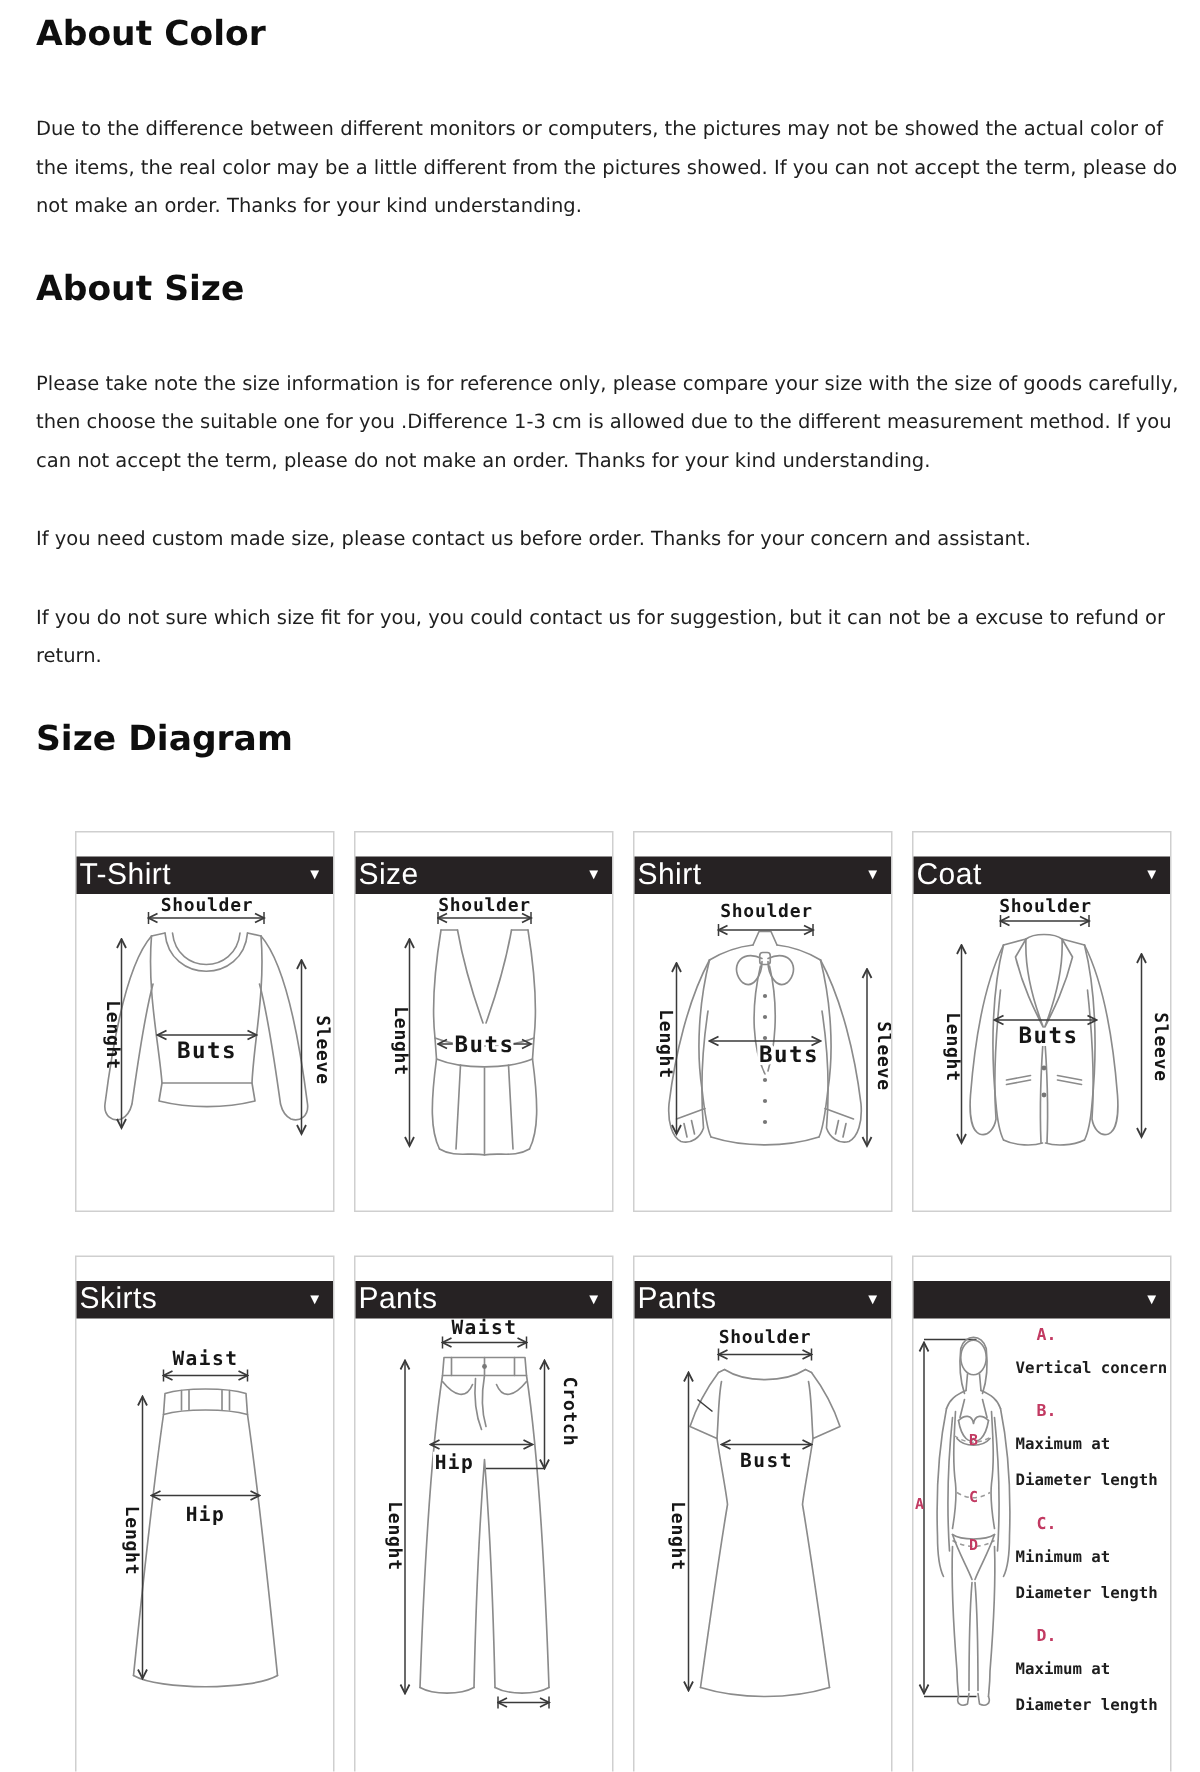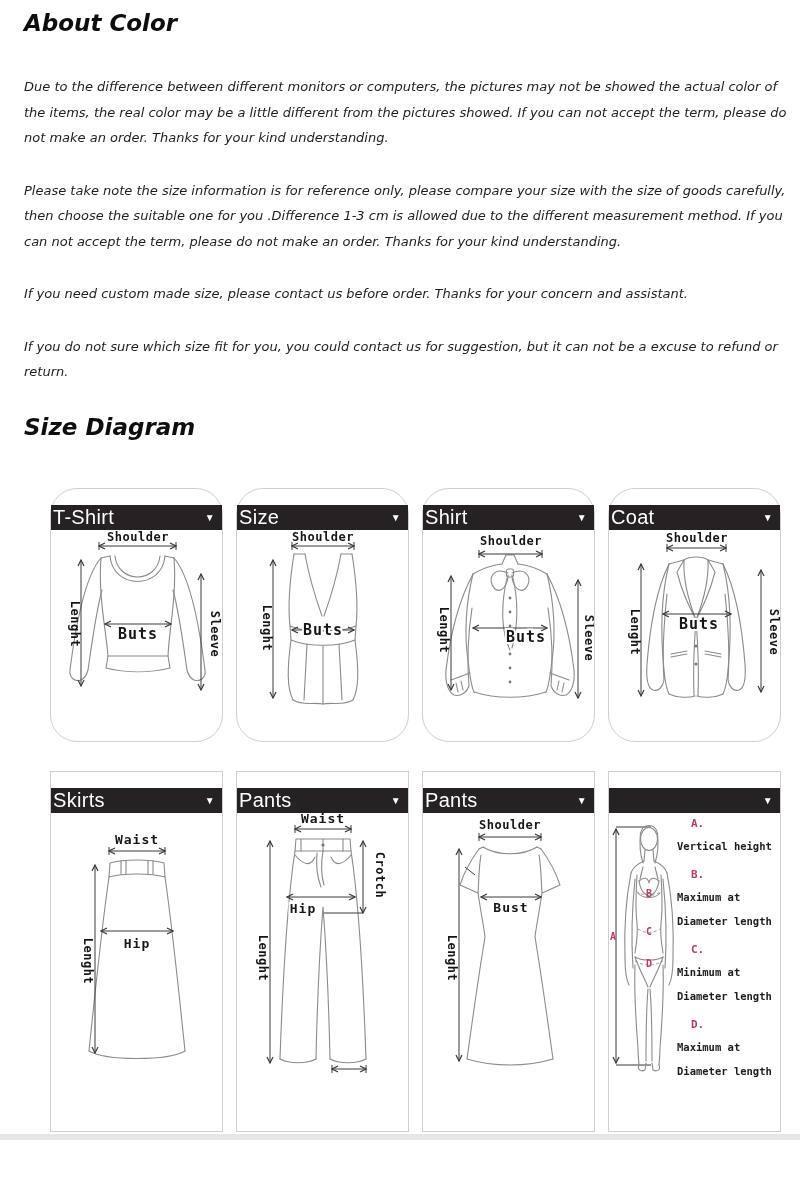--- a/index.html
+++ b/index.html
@@ -1,27 +1,27 @@
 <!DOCTYPE html>
 <html><head>
 <meta charset="utf-8">
 <style>
   html,body{margin:0;padding:0;}
   body{width:800px;height:1181px;background:#ffffff;overflow:hidden;
        font-family:"DejaVu Sans",sans-serif;color:#1a1a1a;}
-  .doc{padding:8px 7px 0 24px;font-style:italic;}
+  .doc{padding:8px 7px 0 24px;}
   h2{font-size:23px;line-height:30px;margin:0 0 36px 0;color:#0e0e0e;
      font-family:"DejaVu Sans",sans-serif;font-weight:bold;}
   h2.mt{margin-top:24px;margin-bottom:0;}
   p.body-text{font-size:13px;line-height:25.5px;margin:0 0 27px 0;color:#1e1e1e;}
 
   
   .grid{display:flex;flex-wrap:wrap;padding-left:50px;column-gap:13px;row-gap:18px;margin-top:46px;}
   .panel{width:173px;border:1px solid #cfcfcf;background:#fff;box-sizing:border-box;}
-  .panel.r1{height:254px;border-radius:27px;}
+  .panel.r1{height:254px;}
   .panel.r2{height:361px;margin-top:11px;}
   .panel-gap{height:16px;}
   .panel-bar{height:25px;background:#262223;color:#fff;display:flex;align-items:center;
              justify-content:space-between;padding-left:2px;
              font-family:"Liberation Sans",sans-serif;font-size:20px;line-height:25px;
              letter-spacing:0.3px;cursor:pointer;}
   .panel-bar .arrow{color:#fff;font-size:10px;margin-right:7px;line-height:25px;}
   .panel svg{display:block;}
 
   
@@ -48,20 +48,21 @@
   .bottom-strip{height:6px;background:#e6e6e6;margin-top:2px;}
 </style>
 </head>
 <body>
 
 <div class="doc">
 
   <h2>About Color</h2>
   <p class="body-text">Due to the difference between different monitors or computers, the pictures may not be showed the actual color of the items, the real color may be a little different from the pictures showed. If you can not accept the term, please do not make an order. Thanks for your kind understanding.</p>
 
+  <h2>About Size</h2>
   <p class="body-text">Please take note the size information is for reference only, please compare your size with the size of goods carefully, then choose the suitable one for you .Difference 1-3 cm is allowed due to the different measurement method. If you can not accept the term, please do not make an order. Thanks for your kind understanding.</p>
   <p class="body-text">If you need custom made size, please contact us before order. Thanks for your concern and assistant.</p>
   <p class="body-text">If you do not sure which size fit for you, you could contact us for suggestion, but it can not be a excuse to refund or return.</p>
 
   <h2 class="mt">Size Diagram</h2>
 </div>
 
 <div class="grid">
 
   <div class="panel r1">
@@ -337,21 +338,21 @@
         <path class="g" d="M54,152 C55,180 53,210 51,235 C51,244 50,250 50,252 M41,176 C43,200 43,225 43,248"></path>
         <path class="g" d="M30,252 C28,257 32,259 36,257 L37,250 M50,252 C52,257 48,259 44,257 L43,250"></path>
         <text class="pk" x="1" y="127">A</text>
         <text class="pk" x="40" y="84" text-anchor="middle">B</text>
         <text class="pk" x="40" y="122" text-anchor="middle">C</text>
         <text class="pk" x="40" y="154" text-anchor="middle">D</text>
       </svg>
       <div class="legend">
         <div class="entry">
           <div class="letter">A.</div>
-          <div class="line">Vertical height</div>
+          <div class="line">Vertical concern</div>
         </div>
         <div class="entry">
           <div class="letter">B.</div>
           <div class="line">Maximum at</div>
           <div class="line">Diameter length</div>
         </div>
         <div class="entry">
           <div class="letter">C.</div>
           <div class="line">Minimum at</div>
           <div class="line">Diameter length</div>

